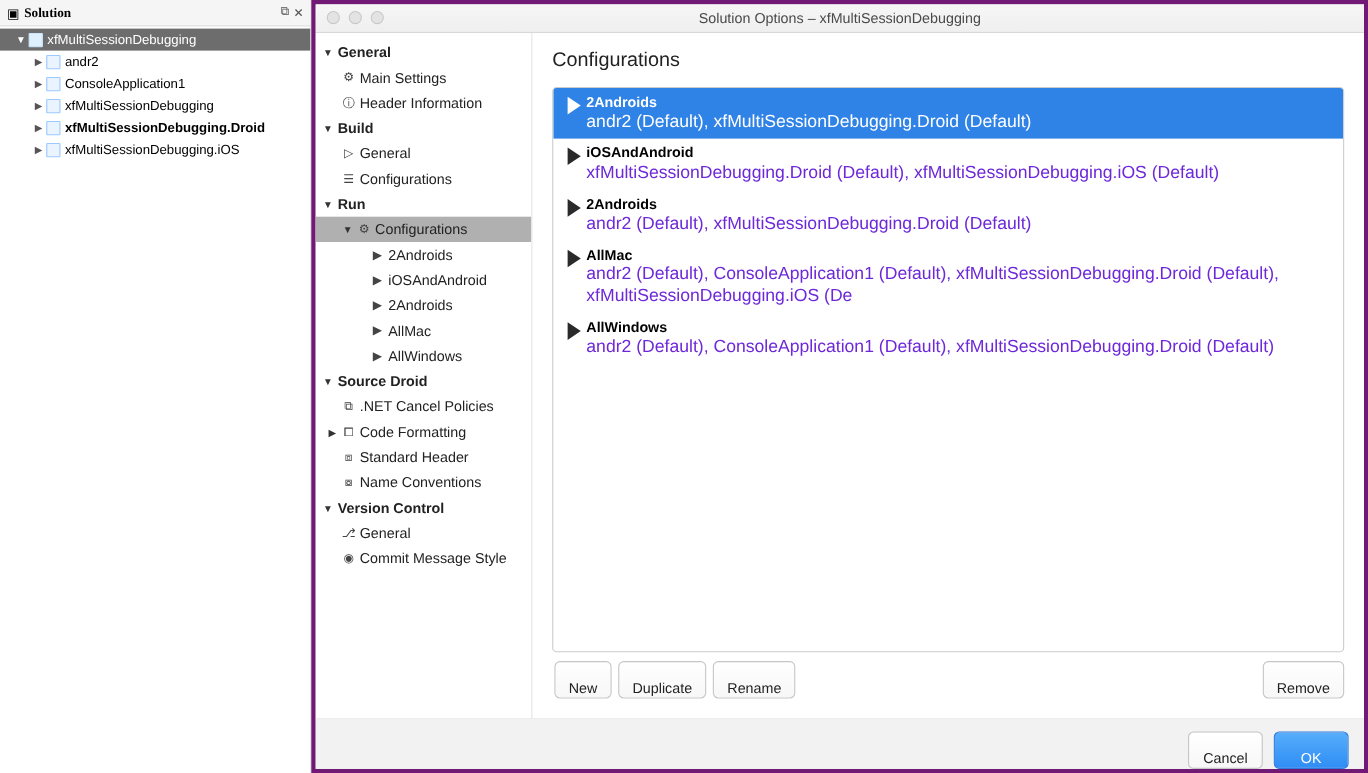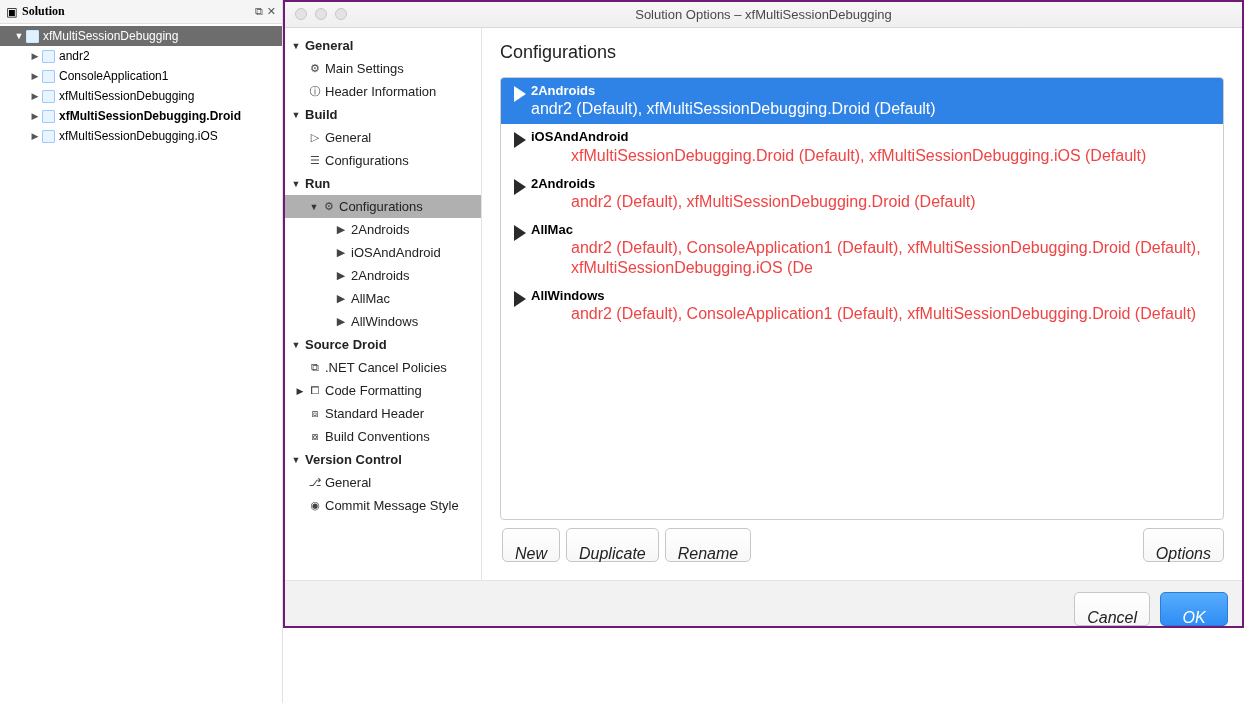--- a/index.html
+++ b/index.html
@@ -15,21 +15,21 @@
 .tree-item.selected { background: #6d6d6d; color: #fff; }
 .tree-item .arrow { width: 14px; text-align:center; font-size: 9px; color:#555; }
 .tree-item.selected .arrow { color: #fff;}
 .tree-item .sqicon { width: 13px; height: 13px; border:1px solid #9ac9ff; background:#eaf4ff; margin-right:4px; border-radius:1px;}
 .tree-item.selected .sqicon { border-color:#cde5ff; background:#dff0ff;}
 .tree-item .txt { }
 .tree-item.bold .txt { font-weight: bold; text-align: right; }
 .indent1 { padding-left: 12px; }
 .indent2 { padding-left: 28px; }
 
-.dialog { flex:1; height: 628px; background:#f6f6f6; display:flex; flex-direction:column; border:2px solid #701a75; }
+.dialog { flex:1; height: 703px; background:#f6f6f6; display:flex; flex-direction:column; border:4px solid #701a75; }
 .titlebar { height: 26px; background: linear-gradient(#f6f6f6,#efefef); border-bottom:1px solid #d8d8d8; display:flex; align-items:center; position:relative;}
 .traffic { display:flex; gap:8px; position:absolute; left:10px; top:6px;}
 .traffic div { width:12px; height:12px; border-radius:50%; background:#e3e3e3; border:1px solid #c8c8c8;}
 .titlebar-title { flex:1; text-align:center; font-size:13px; color:#4a4a4a;}
 .dialog-body { flex:1; display:flex; background:#fff; border-bottom:1px solid #e4e4e4; overflow:hidden;}
 .nav { width: 197px; border-right:1px solid #e4e4e4; padding-top:6px; font-size:13px; overflow:hidden;}
 .nav-row { height: 23px; display:flex; align-items:center; padding-left: 4px; white-space:nowrap; color:#222; }
 .nav-row.section { font-weight:bold; }
 .nav-row.selected { background:#b0b0b0; }
 .nav-row .narrow { width:14px; font-size:9px; text-align:center; color:#333;}
@@ -40,25 +40,25 @@
 .content { flex:1; padding: 14px 18px 10px 18px; display:flex; flex-direction:column;}
 .content-title { font-size:18px; font-weight:400; color:#222; margin-bottom: 14px;}
 .listbox { flex:1; border:1px solid #ccc; border-radius:4px; background:#fff; overflow:hidden;}
 .cfg { display:flex; align-items:flex-start; padding: 4px 8px; border-bottom:0; }
 .cfg.selected { background:#2f82e6; color:#fff; }
 .cfg .play { width: 22px; display:flex; align-items:center; justify-content:center; padding-top:3px;}
 .cfg .play svg { width:16px; height:18px;}
 .cfg .texts { flex:1; line-height: 1.25; padding:1px 0;}
 .cfg .name { font-size:13px; font-weight:bold;}
 .cfg .desc { font-size:16px;}
-.cfg:not(.selected) .desc { color:#ef4444;margin-left:40px;}
+.cfg:not(.selected) .desc { color:#6d28d9;}
 .cfg.selected .desc { color:#fff;}
 .toolbar { display:flex; gap:6px; padding:8px 0 8px 2px; }
 .toolbar .spacer { flex:1; }
-button.osx { height:24px; padding: 16px 12px; font-size:16px; background: linear-gradient(#ffffff,#f7f7f7); border:1px solid #c6c6c6; border-radius:5px; color:#222; cursor:default;font-style:italic;}
+button.osx { height:24px; padding: 16px 12px; font-size:13px; background: linear-gradient(#ffffff,#f7f7f7); border:1px solid #c6c6c6; border-radius:5px; color:#222; cursor:default;}
 .footer { height: 45px; background:#f2f2f2; display:flex; justify-content:flex-end; align-items:flex-end; padding: 0 14px; gap:10px;}
 button.osx.primary { background: linear-gradient(#57aefb,#2f8df5); color:#fff; border:1px solid #2f7adb; min-width:68px;}
 button.osx.normal { min-width:68px; }
 svg.playglyph path { fill:#2a2a2a; }
 .cfg.selected svg.playglyph path { fill:#fff; }
 </style>
 </head>
 <body>
 
 <div class="solution-panel">
@@ -202,21 +202,21 @@
           <span class="nlabel">Code Formatting</span>
         </div>
       <div class="nav-row">
           <span class="nindent"></span>
           <span class="nicon">⧈</span>
           <span class="nlabel">Standard Header</span>
         </div>
       <div class="nav-row">
           <span class="nindent"></span>
           <span class="nicon">⧇</span>
-          <span class="nlabel">Build Conventions</span>
+          <span class="nlabel">Name Conventions</span>
         </div>
 
       <div class="nav-row section">
           <span class="narrow">▼</span>
           <span class="nlabel">Version Control</span>
         </div>
       <div class="nav-row">
           <span class="nindent"></span>
           <span class="nicon">⎇</span>
           <span class="nlabel">General</span>
@@ -285,21 +285,21 @@
             <div class="name">AllWindows</div>
             <div class="desc">andr2 (Default), ConsoleApplication1 (Default), xfMultiSessionDebugging.Droid (Default)</div>
           </span>
         </div>
       </div>
       <div class="toolbar">
         <button class="osx">New</button>
         <button class="osx">Duplicate</button>
         <button class="osx">Rename</button>
         <span class="spacer"></span>
-        <button class="osx">Options</button>
+        <button class="osx">Remove</button>
       </div>
     </div>
   </div>
   <div class="footer">
     <button class="osx normal">Cancel</button>
     <button class="osx primary">OK</button>
   </div>
 </div>
 
 </body></html>

